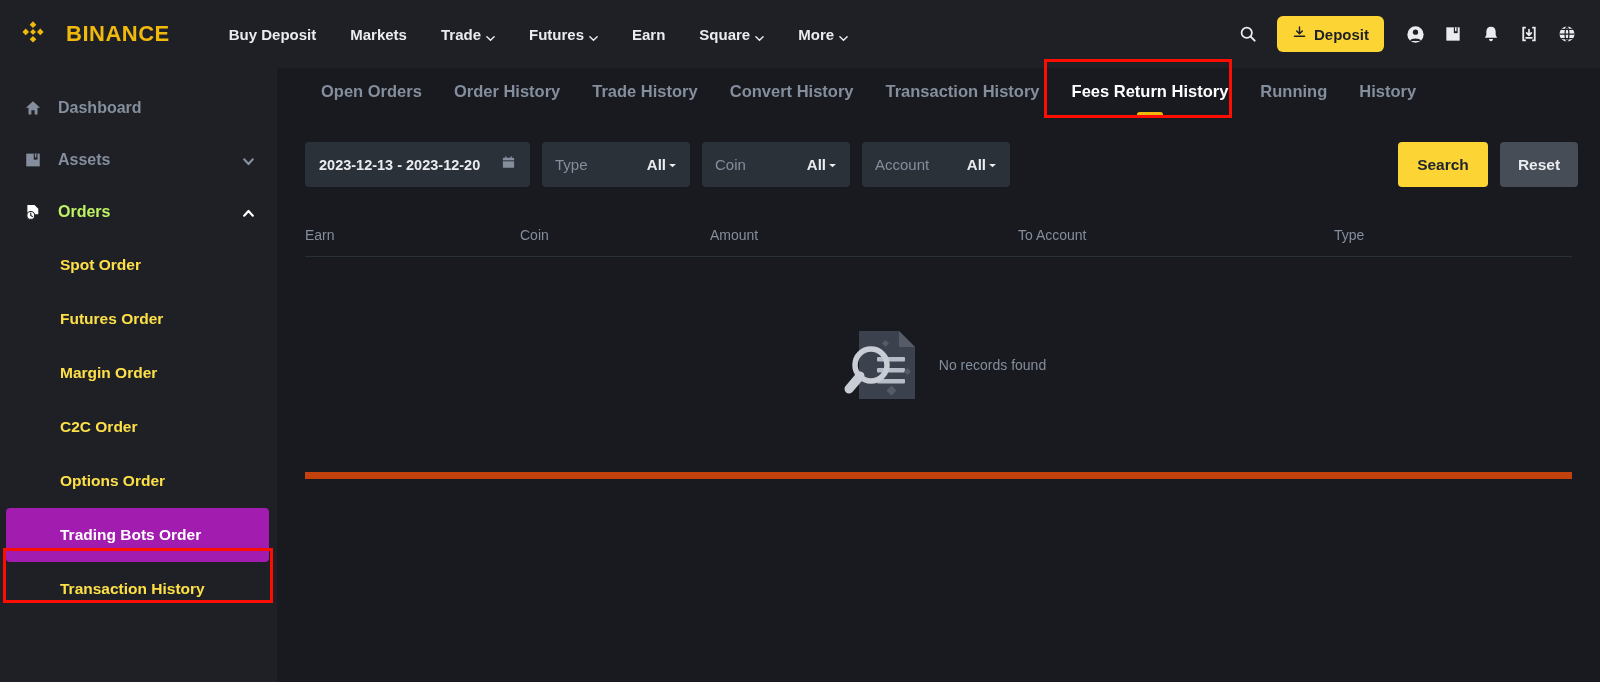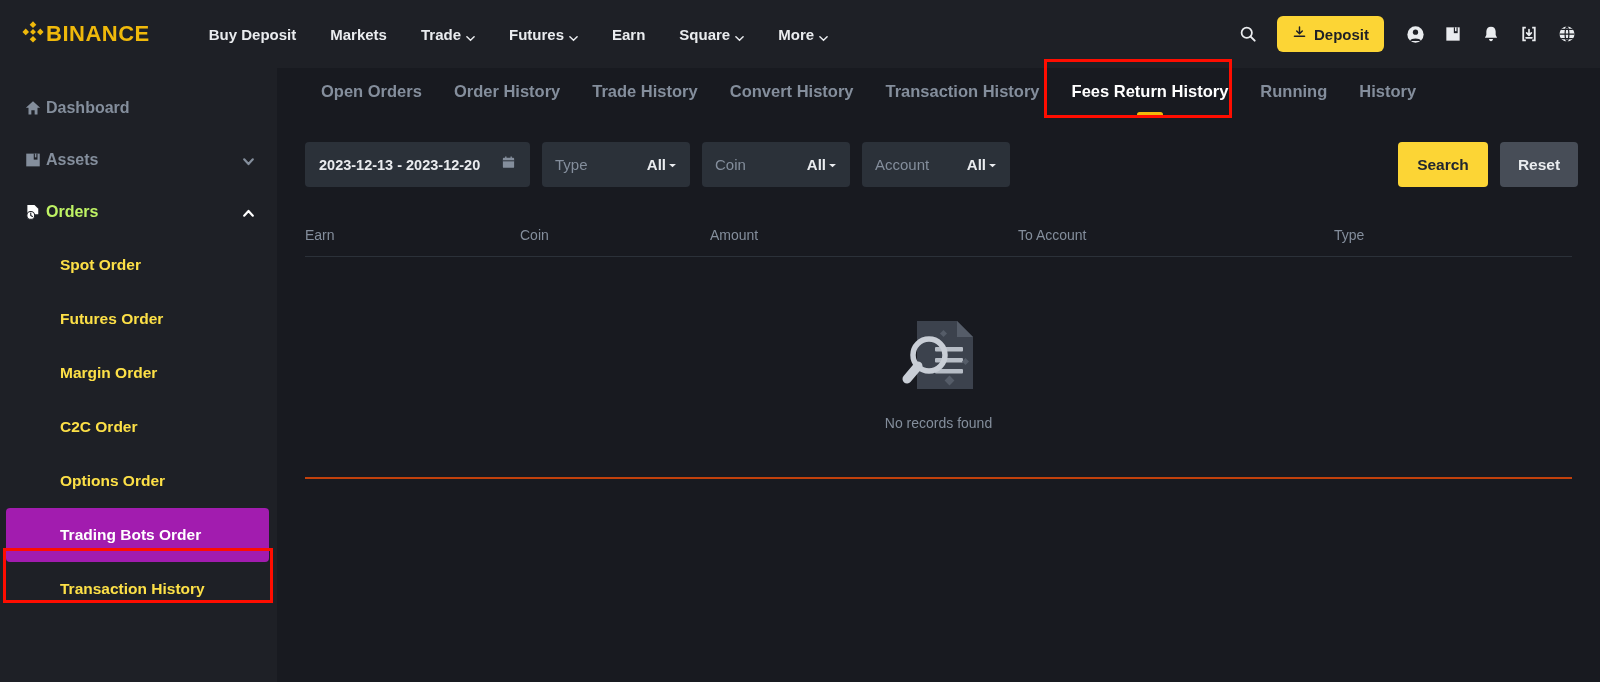--- a/index.html
+++ b/index.html
@@ -11,21 +11,21 @@
     -webkit-font-smoothing:antialiased;
   }
   .page{ position:relative; width:1600px; height:682px; background:#181A20; }
 
   
   .topnav{
     position:absolute; top:0; left:0; width:1600px; height:68px;
     background:#1E2026;
     display:flex; align-items:center;
   }
-  .logo-wrap{ display:flex; align-items:flex-start; margin-left:20px; gap:0; cursor:pointer; }
+  .logo-wrap{ display:flex; align-items:flex-start; margin-left:20px; gap:20px; cursor:pointer; }
   .logo-mark{ width:26px; height:26px; position:relative; }
   .brand-text{ font-size:22px; font-weight:bold; color:#F0B90B; letter-spacing:0.5px; }
 
   .nav-links{ display:flex; align-items:center; margin-left:42px; gap:0px; }
   .nav-link{
     display:flex; align-items:center; gap:5px;
     font-size:15px; color:#EAECEF; font-weight:bold;
     padding:8px 17px; cursor:pointer; white-space:nowrap;
   }
   .chev{ display:inline-block; width:9px; height:9px; position:relative; top:-1px; }
@@ -50,21 +50,21 @@
   .sidebar{
     position:absolute; top:68px; left:0; width:277px; height:614px;
     background:#1E2026; padding-top:14px;
   }
   .side-item{
     display:flex; align-items:center; height:52px;
     padding:0 22px 0 24px; cursor:pointer; position:relative;
   }
   .side-item .s-icon{ width:22px; display:flex; align-items:center; color:#848E9C; }
   .side-item .s-label{
-    font-size:16px; color:#848E9C; font-weight:bold; flex:1;
+    font-size:16px; color:#848E9C; font-weight:bold; margin-left:12px; flex:1;
   }
   .side-item.active .s-label{ color:#bef264; }
   .side-item.active .s-icon{ color:#FFFFFF; }
   .side-item .s-chev{ width:13px; height:13px; color:#848E9C; }
   .side-item.active .s-chev{ color:#FFFFFF; }
 
   .side-sub{
     display:flex; align-items:center; height:54px;
     padding-left:60px; cursor:pointer; font-size:15.5px;
     color:#fde047; font-weight:bold;
@@ -118,23 +118,23 @@
   
   .table{ margin:26px 28px 0 28px; }
   .thead{
     display:flex; align-items:center; height:44px;
     border-bottom:1px solid #2B3139;
   }
   .th{ font-size:14px; color:#848E9C; }
   .c1{ width:215px; } .c2{ width:190px; } .c3{ width:308px; } .c4{ width:316px; } .c5{ flex:1; }
 
   .empty{
-    height:222px; display:flex; flex-direction:column;
+    height:222px; display:flex; flex-direction:row;
     align-items:center; justify-content:center; gap:8px;
-    border-bottom:2px solid #c2410c;
+    border-bottom:7px solid #c2410c;
     text-align:center;
   }
   .empty-text{ font-size:14px; color:#848E9C; }
 </style>
 </head>
 <body>
 
 <div class="page">
 
   <div class="topnav">

